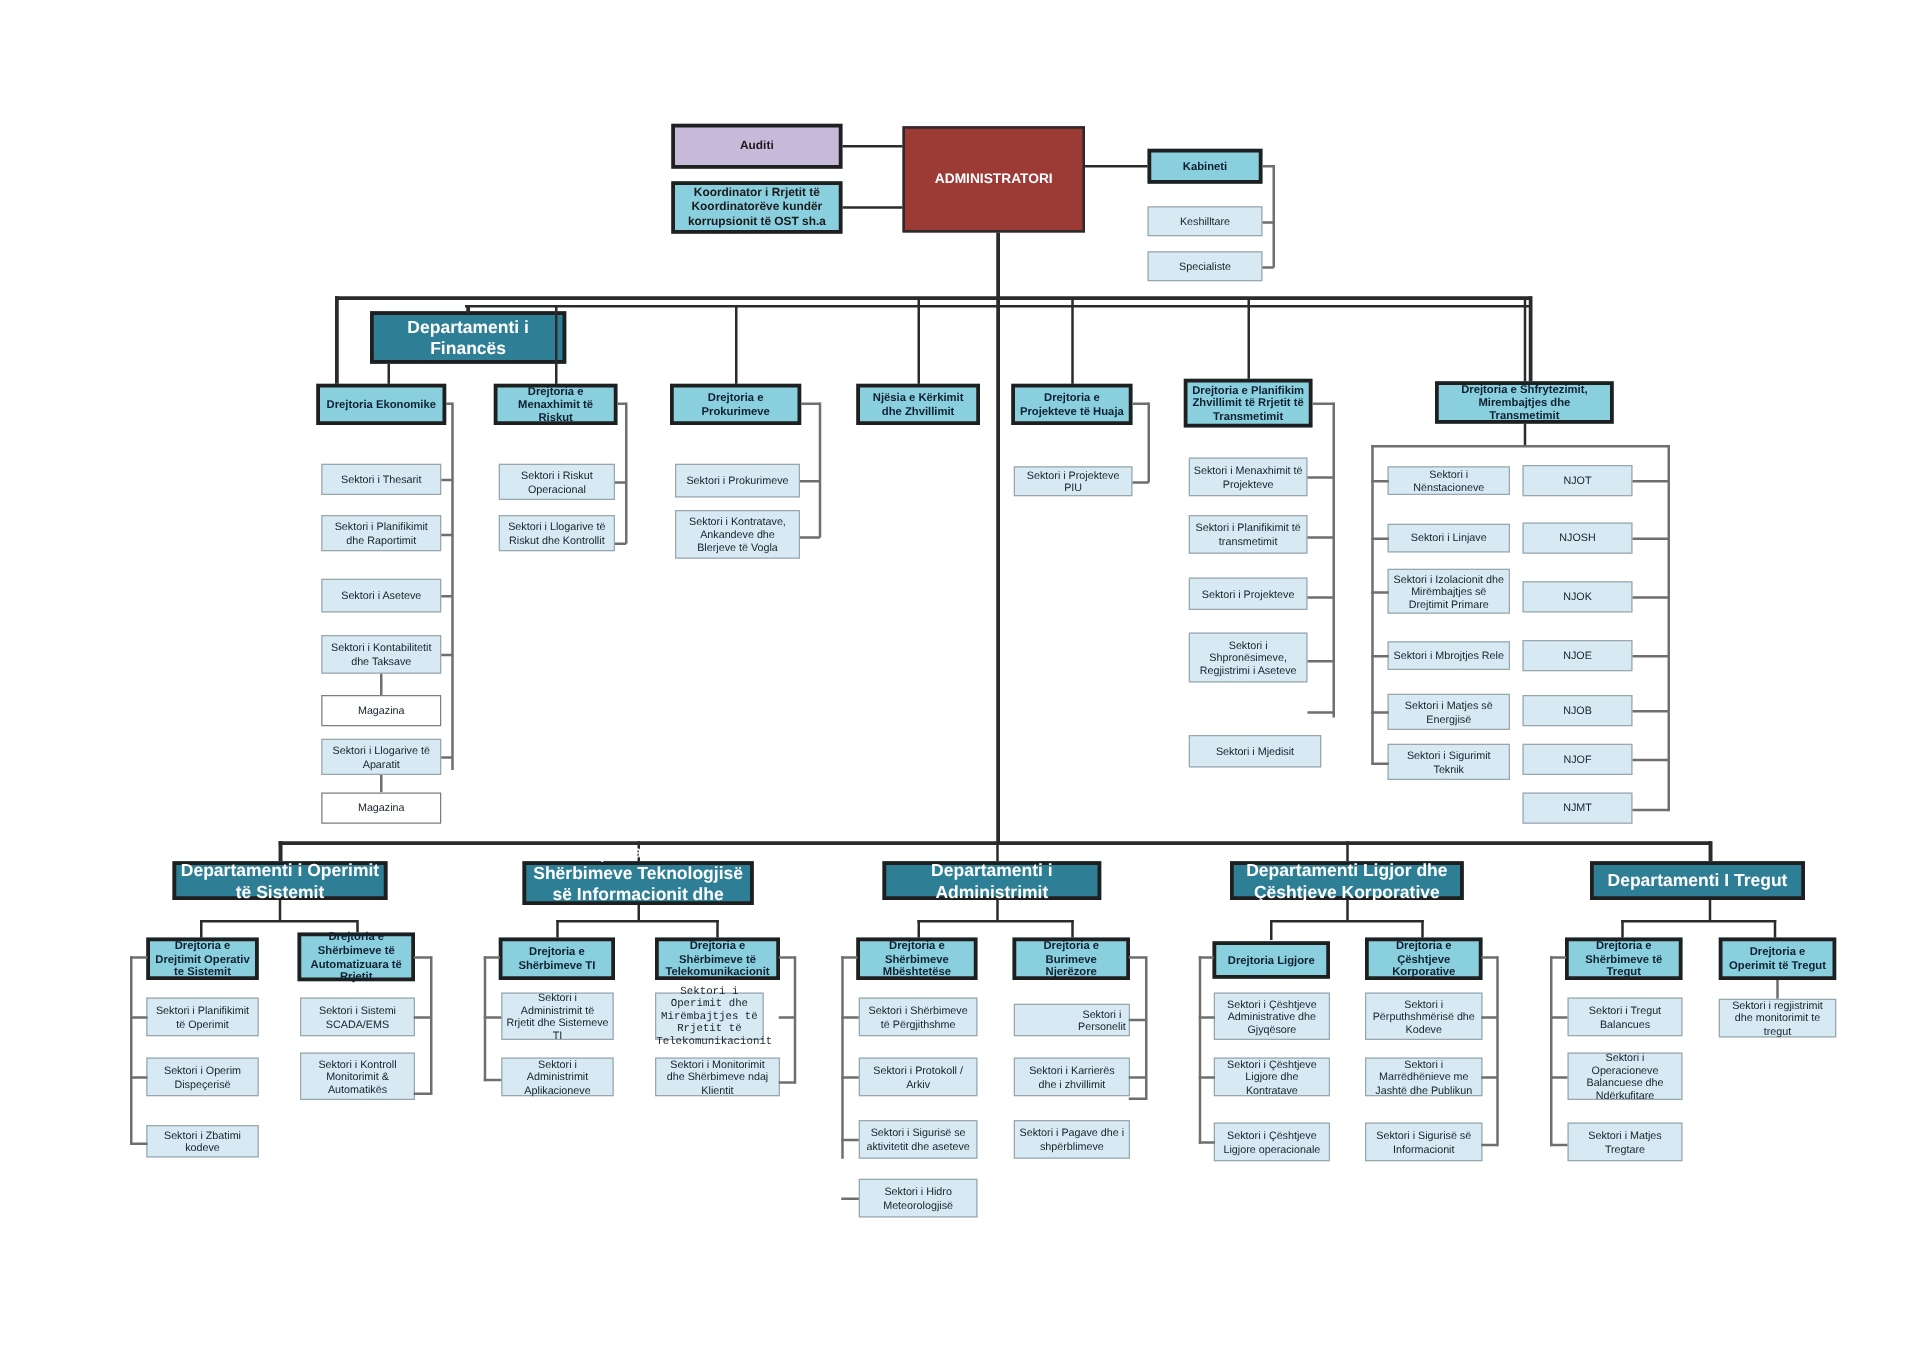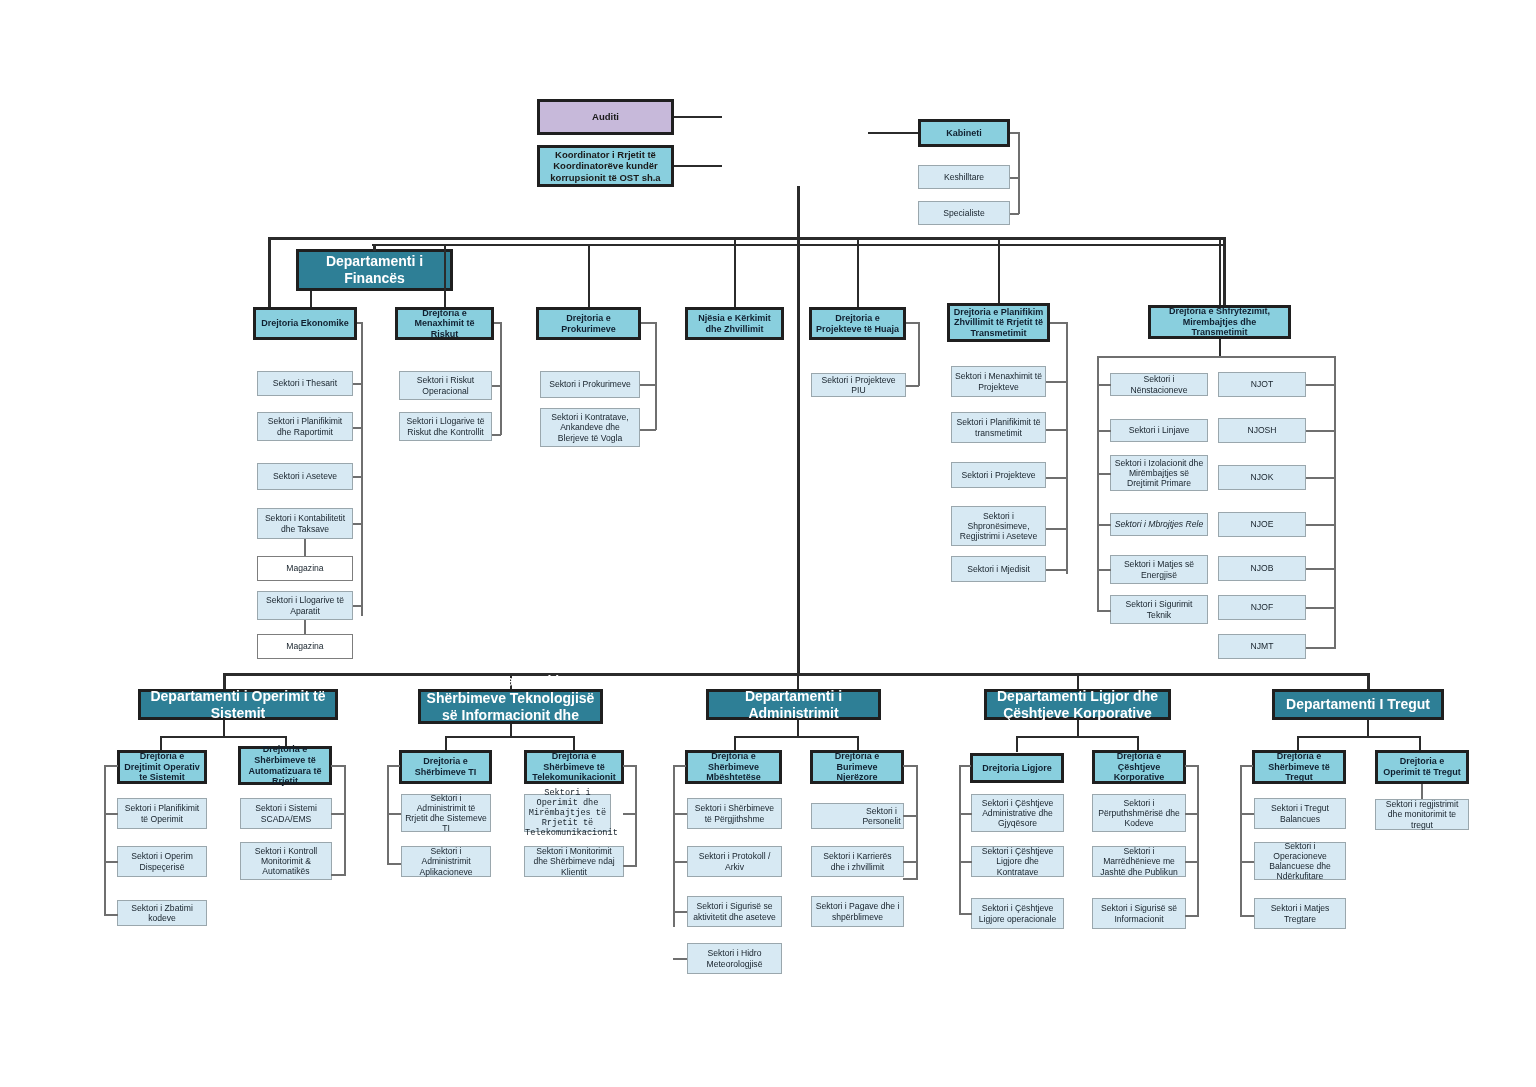--- a/index.html
+++ b/index.html
@@ -28,20 +28,23 @@
 <div id="canvas">
 
   <div class="box audit" style="left:537px;top:99px;width:137px;height:36px;">
     <span>Auditi</span>
   </div>
 
   <div class="box audit" style="left:537px;top:145px;width:137px;height:42px;background:#89cfde;">
     <span>Koordinator i Rrjetit të Koordinatorëve kundër korrupsionit të OST sh.a</span>
   </div>
 
+  <div class="box root" style="left:722px;top:101px;width:146px;height:85px;">
+    <span>ADMINISTRATORI</span>
+  </div>
 
   <div class="box dir" style="left:918px;top:119px;width:92px;height:28px;">
     <span>Kabineti</span>
   </div>
   <div class="box sector" style="left:918px;top:165px;width:92px;height:24px;">
     <span>Keshilltare</span>
   </div>
   <div class="box sector" style="left:918px;top:201px;width:92px;height:24px;">
     <span>Specialiste</span>
   </div>
@@ -179,21 +182,21 @@
   <div class="box sector" style="left:951px;top:462px;width:95px;height:26px;">
     <span>Sektori i Projekteve</span>
   </div>
   <div class="ln thin" style="left:1046px;top:477px;width:21px;height:1.5px;"></div>
 
   <div class="box sector" style="left:951px;top:506px;width:95px;height:40px;">
     <span>Sektori i Shpronësimeve, Regjistrimi i Aseteve</span>
   </div>
   <div class="ln thin" style="left:1046px;top:528px;width:21px;height:1.5px;"></div>
 
-  <div class="box sector" style="left:951px;top:556px;width:95px;height:26px;">
+  <div class="box sector" style="left:951px;top:588px;width:106px;height:26px;">
     <span>Sektori i Mjedisit</span>
   </div>
   <div class="ln thin" style="left:1046px;top:569px;width:21px;height:1.5px;"></div>
 
   <div class="ln" style="left:1219px;top:239px;width:2px;height:69px;"></div>
   <div class="box dir" style="left:1148px;top:305px;width:143px;height:34px;">
     <span>Drejtoria e Shfrytezimit, Mirembajtjes dhe Transmetimit</span>
   </div>
   <div class="ln" style="left:1219px;top:339px;width:2px;height:17px;"></div>
 
@@ -209,21 +212,21 @@
   <div class="box sector" style="left:1110px;top:419px;width:98px;height:23px;">
     <span>Sektori i Linjave</span>
   </div>
   <div class="ln thin" style="left:1097px;top:430px;width:14px;height:1.5px;"></div>
 
   <div class="box sector" style="left:1110px;top:455px;width:98px;height:36px;">
     <span>Sektori i Izolacionit dhe Mirëmbajtjes së Drejtimit Primare</span>
   </div>
   <div class="ln thin" style="left:1097px;top:473px;width:14px;height:1.5px;"></div>
 
-  <div class="box sector" style="left:1110px;top:513px;width:98px;height:23px;font-style:italic;">
+  <div class="box sector" style="left:1110px;top:513px;width:98px;height:23px;">
     <span>Sektori i Mbrojtjes Rele</span>
   </div>
   <div class="ln thin" style="left:1097px;top:524px;width:14px;height:1.5px;"></div>
 
   <div class="box sector" style="left:1110px;top:555px;width:98px;height:29px;">
     <span>Sektori i Matjes së Energjisë</span>
   </div>
   <div class="ln thin" style="left:1097px;top:569px;width:14px;height:1.5px;"></div>
 
   <div class="box sector" style="left:1110px;top:595px;width:98px;height:29px;">
@@ -264,21 +267,21 @@
   <div class="box sector" style="left:1218px;top:634px;width:88px;height:25px;">
     <span>NJMT</span>
   </div>
   <div class="ln thin" style="left:1306px;top:647px;width:29px;height:1.5px;"></div>
 
   <div class="ln" style="left:223px;top:673px;width:1146px;height:2.5px;"></div>
   <div class="ln" style="left:223px;top:673px;width:2.5px;height:16px;"></div>
   <div class="ln" style="left:1367px;top:673px;width:2.5px;height:16px;"></div>
 
   <div class="ln" style="left:223px;top:673px;width:2px;height:16px;"></div>
-  <div class="box dept" style="left:138px;top:689px;width:200px;height:31px;">
+  <div class="box dept" style="left:138px;top:689px;width:172px;height:31px;">
     <span>Departamenti i Operimit të Sistemit</span>
   </div>
   <div class="ln" style="left:223px;top:720px;width:2px;height:17px;"></div>
   <div class="ln" style="left:160px;top:736px;width:126px;height:2px;"></div>
   <div class="ln" style="left:160px;top:736px;width:2px;height:16px;"></div>
   <div class="ln" style="left:285px;top:736px;width:2px;height:16px;"></div>
 
   <div class="box dir" style="left:117px;top:750px;width:90px;height:34px;">
     <span>Drejtoria e Drejtimit Operativ te Sistemit</span>
   </div>

